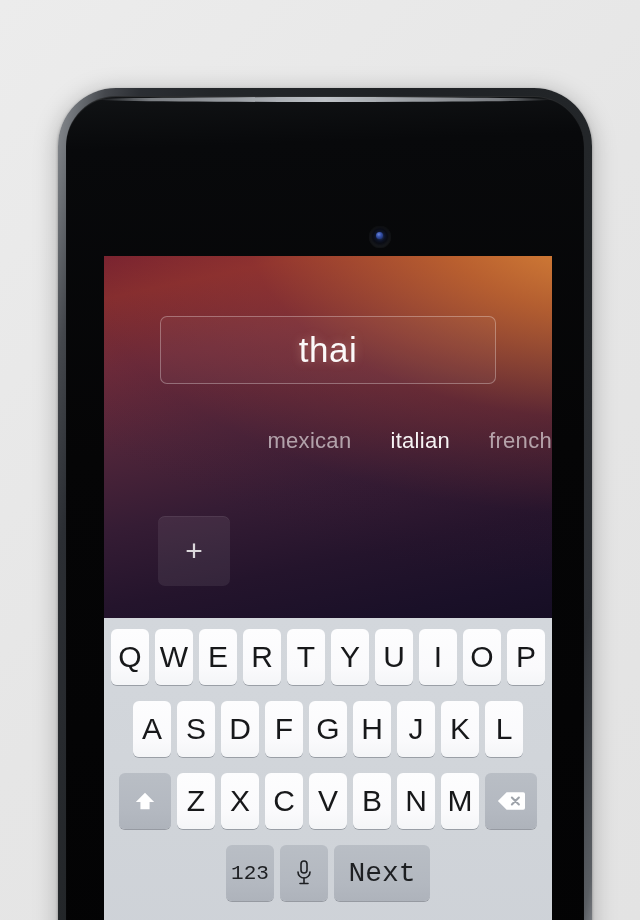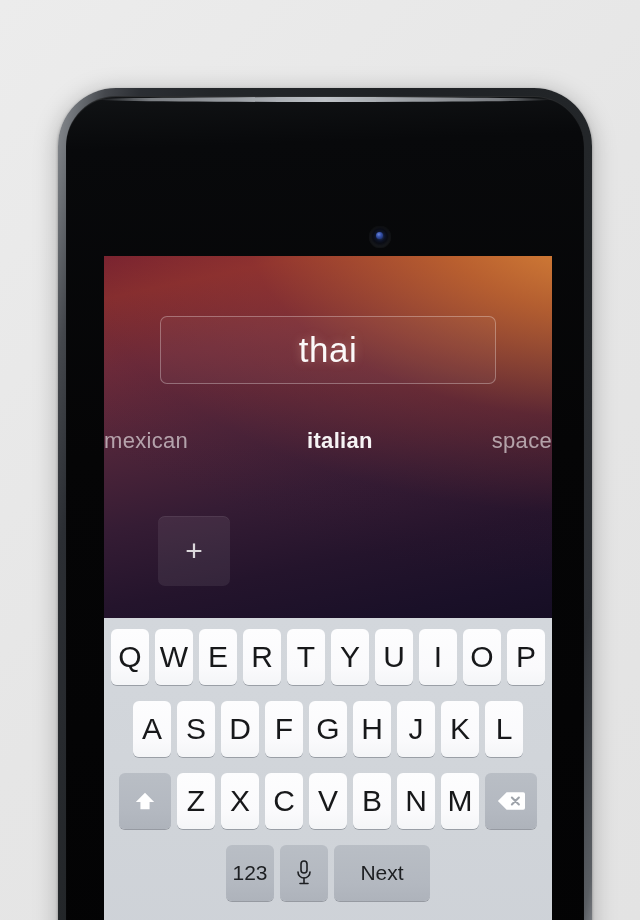--- a/index.html
+++ b/index.html
@@ -162,31 +162,31 @@
     letter-spacing: 0.5px;
     text-shadow: 0 0 10px rgba(255,200,170,0.35);
   }
 
   
   #tag-row {
     position: absolute;
     left: 0; top: 172px; width: 448px;
     display: flex;
     align-items: baseline;
-    justify-content: space-between;
-    gap: 20px;
+    justify-content: flex-end;
+    gap: 39px;
   }
   .tag {
     font-size: 22px;
     font-weight: 300;
     letter-spacing: 0.3px;
     white-space: nowrap;
     color: rgba(255,255,255,0.58);
   }
-  .tag.is-active { color: rgba(255,255,255,0.95); font-weight: bold; }
+  .tag.is-active { color: rgba(255,255,255,0.95); }
 
   
   #action-row {
     position: absolute;
     left: 54px; top: 260px; width: 340px; height: 70px;
     display: flex;
     gap: 18px;
   }
   .action-btn {
     border-radius: 7px;
@@ -236,26 +236,26 @@
   .key.fn {
     background: linear-gradient(180deg, #b9bec5 0%, #b3b8c0 70%, #aeb3bb 100%);
     box-shadow: 0 1px 0 rgba(125,130,138,0.7);
     color: #1d1f22;
   }
   #key-shift  { width: 52px; height: 56px; }
   #key-delete { width: 52px; height: 56px; }
   #key-123    { width: 48px; height: 56px; font-size: 21px; }
   #key-mic    { width: 48px; height: 56px; }
   #key-space  { flex: 1 1 auto; height: 56px; font-size: 21px; color: #1a1b1d; }
-  #key-next   { width: 96px; height: 56px; font-size: 21px; }
+  #key-next   { width: 96px; height: 56px; font-size: 28px; }
 
   
   #kb-row-2 { padding: 0 22px; }
   #kb-row-3 { padding: 0 4px; }
-  #kb-row-4 { padding: 0 22px; }
+  #kb-row-4 { padding: 0 22px; font-family: Liberation Mono, monospace; }
   #kb-row-1 { padding: 0 2px; }
 
   
   .shift-arrow {
     width: 22px; height: 22px;
     display: block;
   }
   .delete-glyph { width: 28px; height: 20px; display: block; }
   .mic-glyph    { width: 16px; height: 26px; display: block; }
 </style>
@@ -284,21 +284,21 @@
 
         <div id="app-area">
 
           <div id="name-field">
             <span id="name-value">thai</span>
           </div>
 
           <div id="tag-row">
             <span class="tag">mexican</span>
             <span class="tag is-active">italian</span>
-            <span class="tag">space</span>
+            <span class="tag">french</span>
           </div>
 
           <div id="action-row">
             <div class="action-btn" id="add-btn">+</div>
           </div>
 
         </div>
 
         <div id="keyboard">
 

